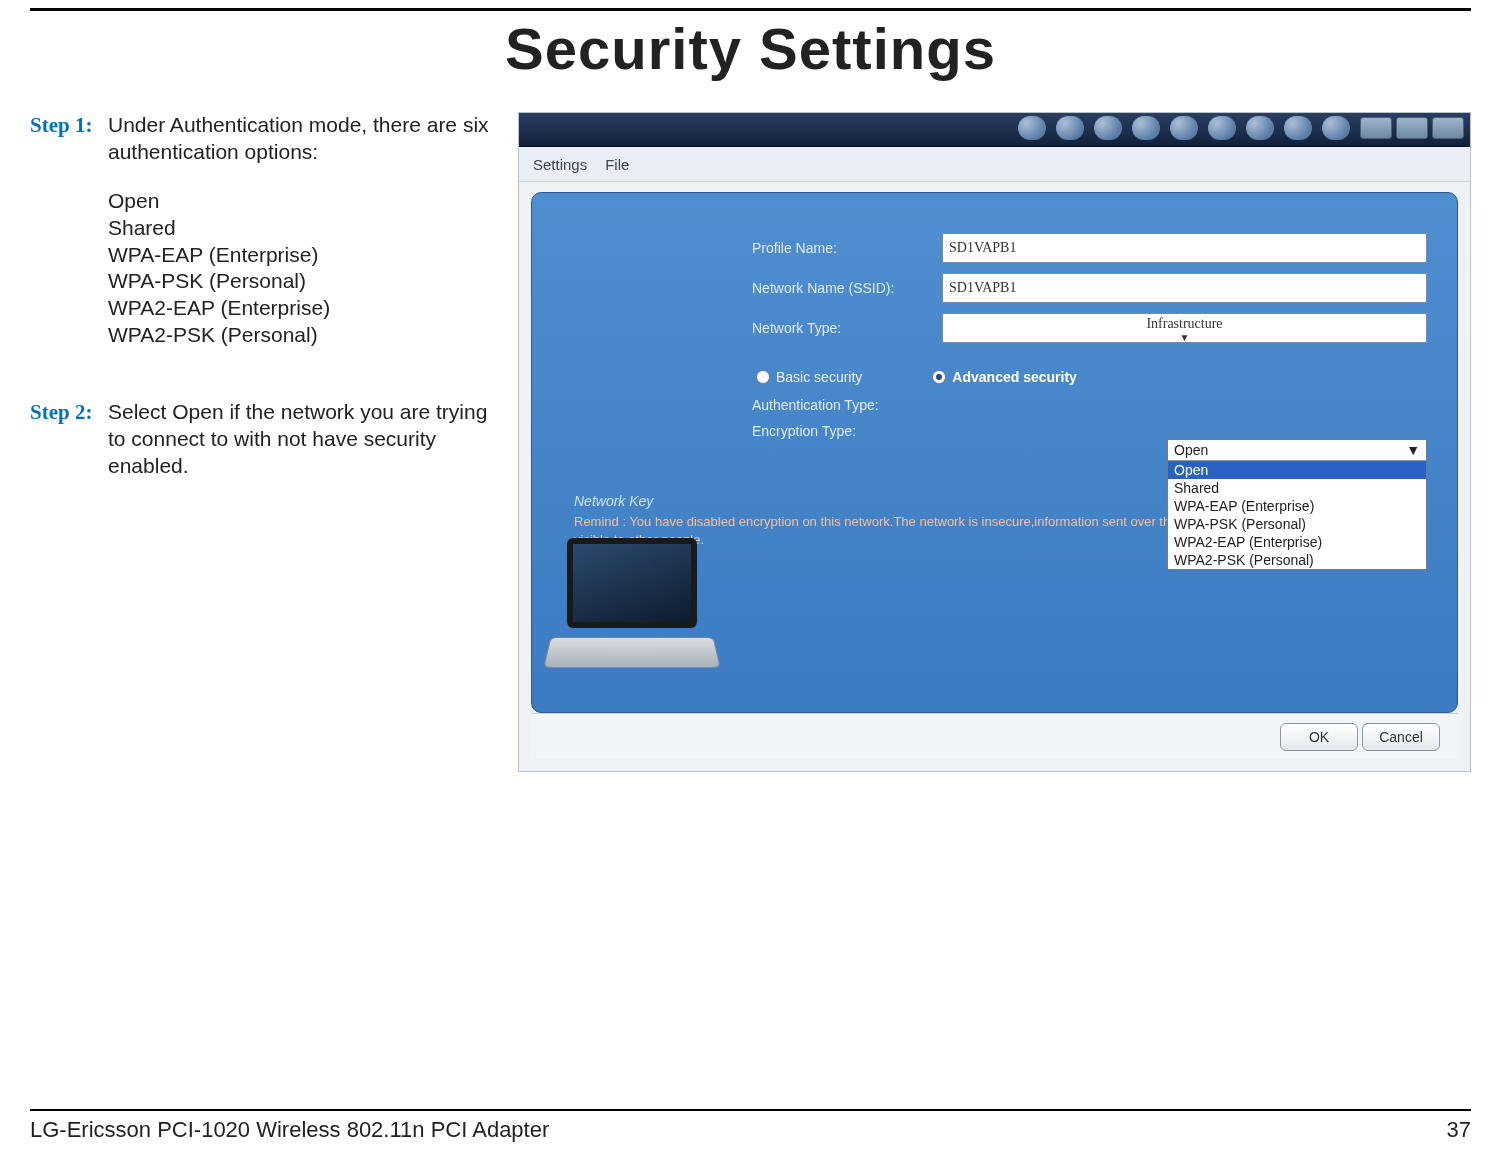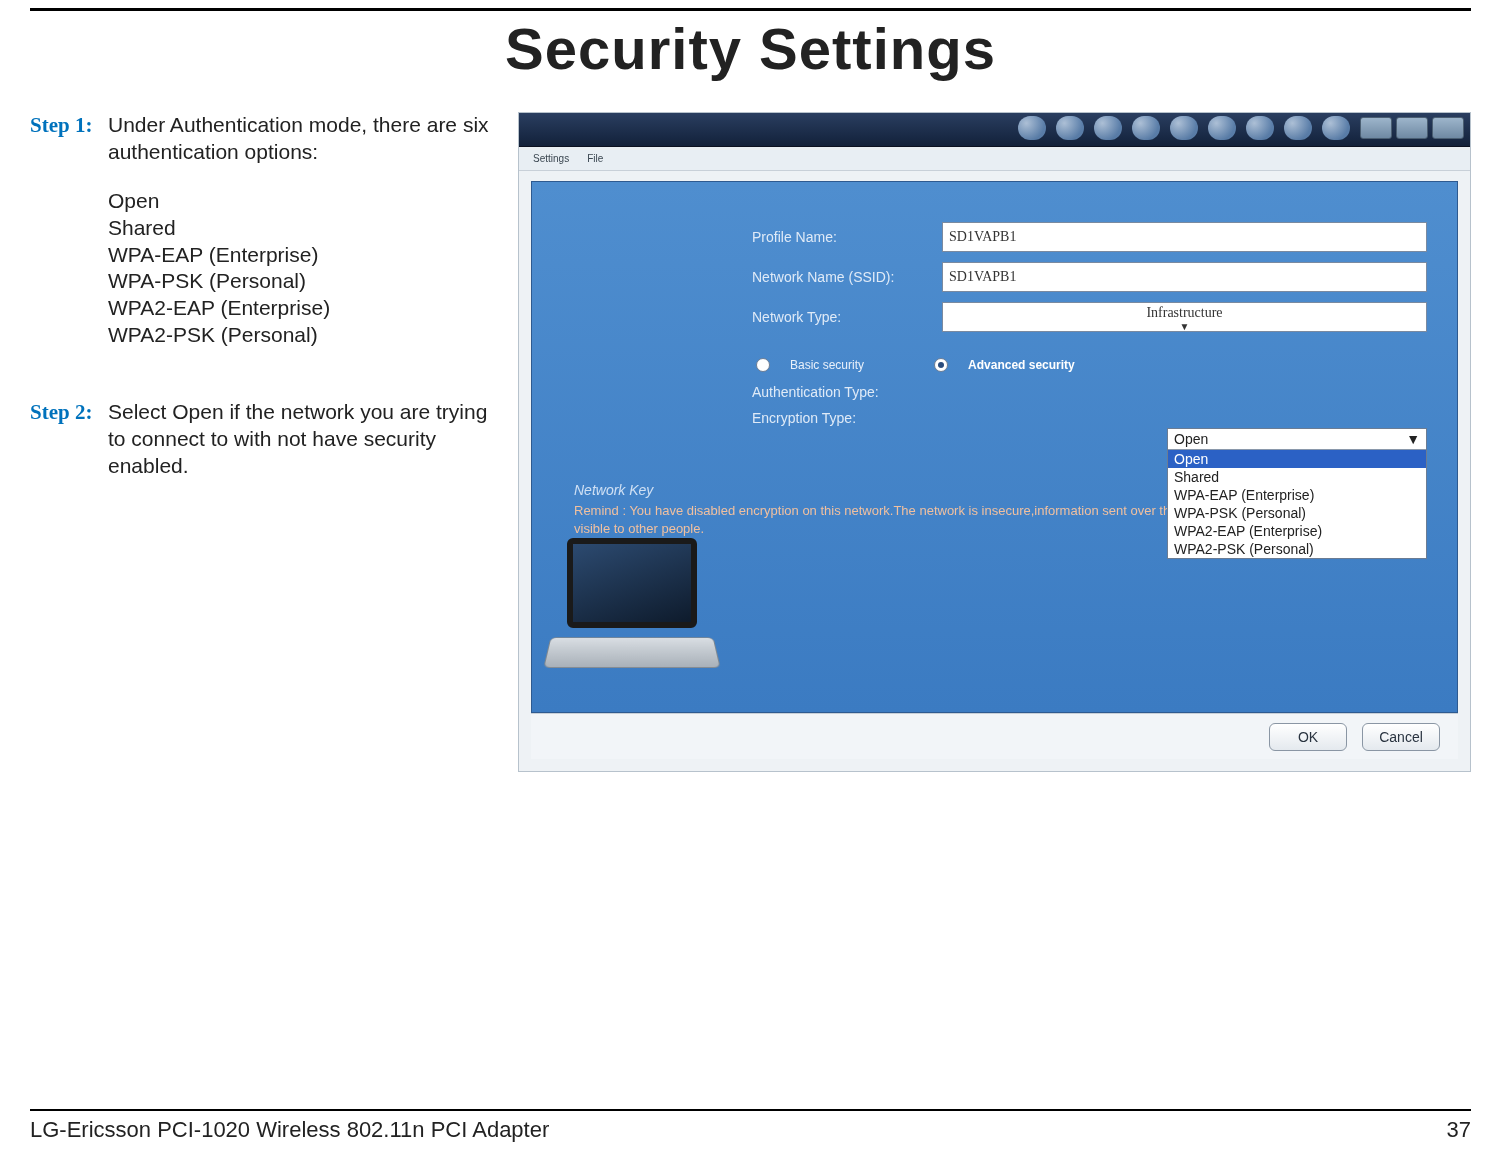--- a/index.html
+++ b/index.html
@@ -77,42 +77,42 @@
   .titlebar .bubbles {
     position: absolute; right: 120px; top: 3px; display: flex; gap: 10px;
   }
   .bubble { width: 28px; height: 24px; background: radial-gradient(circle at 30% 30%, #cfe2f6, #6890be 70%); border-radius: 14px; opacity: .8;}
   .titlebar .winbtns {
     position: absolute; right: 6px; top: 4px; display: flex; gap: 4px;
   }
   .winbtn { width: 32px; height: 22px; background: linear-gradient(#9db5cb,#6f89a3); border: 1px solid #4a5e72; border-radius: 3px; }
 
   .menubar {
-    height: 24px;
+    height: 35px;
     display: flex;
     align-items: center;
     padding: 0 14px;
-    font-size: 10px;
+    font-size: 15px;
     color: #3a4650;
     background: #e8eef3;
     border-bottom: 1px solid #c8d0d8;
   }
   .menubar span { margin-right: 18px; }
 
   .panel-wrap {
     flex: 1;
     padding: 10px 12px 12px 12px;
     display: flex;
     flex-direction: column;
   }
   .panel {
     flex: 1;
     background: linear-gradient(var(--panel-inner), var(--panel-blue));
     border: 1px solid #2e5a90;
-    border-radius: 0;
+    border-radius: 10px;
     position: relative;
     color: #e8f0fa;
     font-size: 14px;
     padding: 40px 30px 20px 30px;
     overflow: hidden;
   }
   .form-row { display: flex; align-items: center; margin-bottom: 10px; }
   .form-row .lab { flex: 0 0 190px; color: #dfeaf7; }
   .panel input[type=text], .panel .select {
     flex: 1;
@@ -121,21 +121,21 @@
     color: #333;
     border: 1px solid #7a8aa0;
     font-size: 14px;
     padding: 2px 6px;
     font-family: Liberation Serif, serif;
   }
   .panel .select { display:flex; justify-content:space-between; align-items:center;flex-direction:column; }
   .select .caret { font-size: 10px; color:#333; }
 
   .radios { display:flex; gap: 70px; margin: 26px 0 12px 0; padding-left: 4px; }
-  .radio { display:flex; align-items:center; gap:20px; font-size:12px; }
+  .radio { display:flex; align-items:center; gap:6px; font-size:14px; }
   .radio .dot {
     width:14px; height:14px; border-radius:50%; background:#fff; border:1px solid #6b7c93;
     display:flex; align-items:center; justify-content:center;
   }
   .radio.selected .dot::after { content:""; width:6px; height:6px; border-radius:50%; background:#2a4c7d;}
   .radio.selected { font-weight:700; color:#fff; }
 
   .dropdown-open {
     position: absolute;
     right: 30px; top: 246px;
@@ -170,21 +170,21 @@
     width: 170px; height: 40px; background: linear-gradient(#d9dee3,#a9b1b9);
     border-radius: 6px; margin: 4px auto 0; transform: perspective(300px) rotateX(40deg);
     border: 1px solid #7f8890;
   }
 
   .buttons-bar {
     height: 46px;
     display:flex;
     justify-content:flex-end;
     align-items:center;
-    gap: 15px;
+    gap: 4px;
     padding: 0 18px;
     background: #f2f5f8;
     border-top: 1px solid #c8d0d8;
   }
   .btn {
     min-width: 78px;
     height: 28px;
     background: linear-gradient(#ffffff,#e4e9ee);
     border: 1px solid #8a96a4;
     border-radius: 6px;

